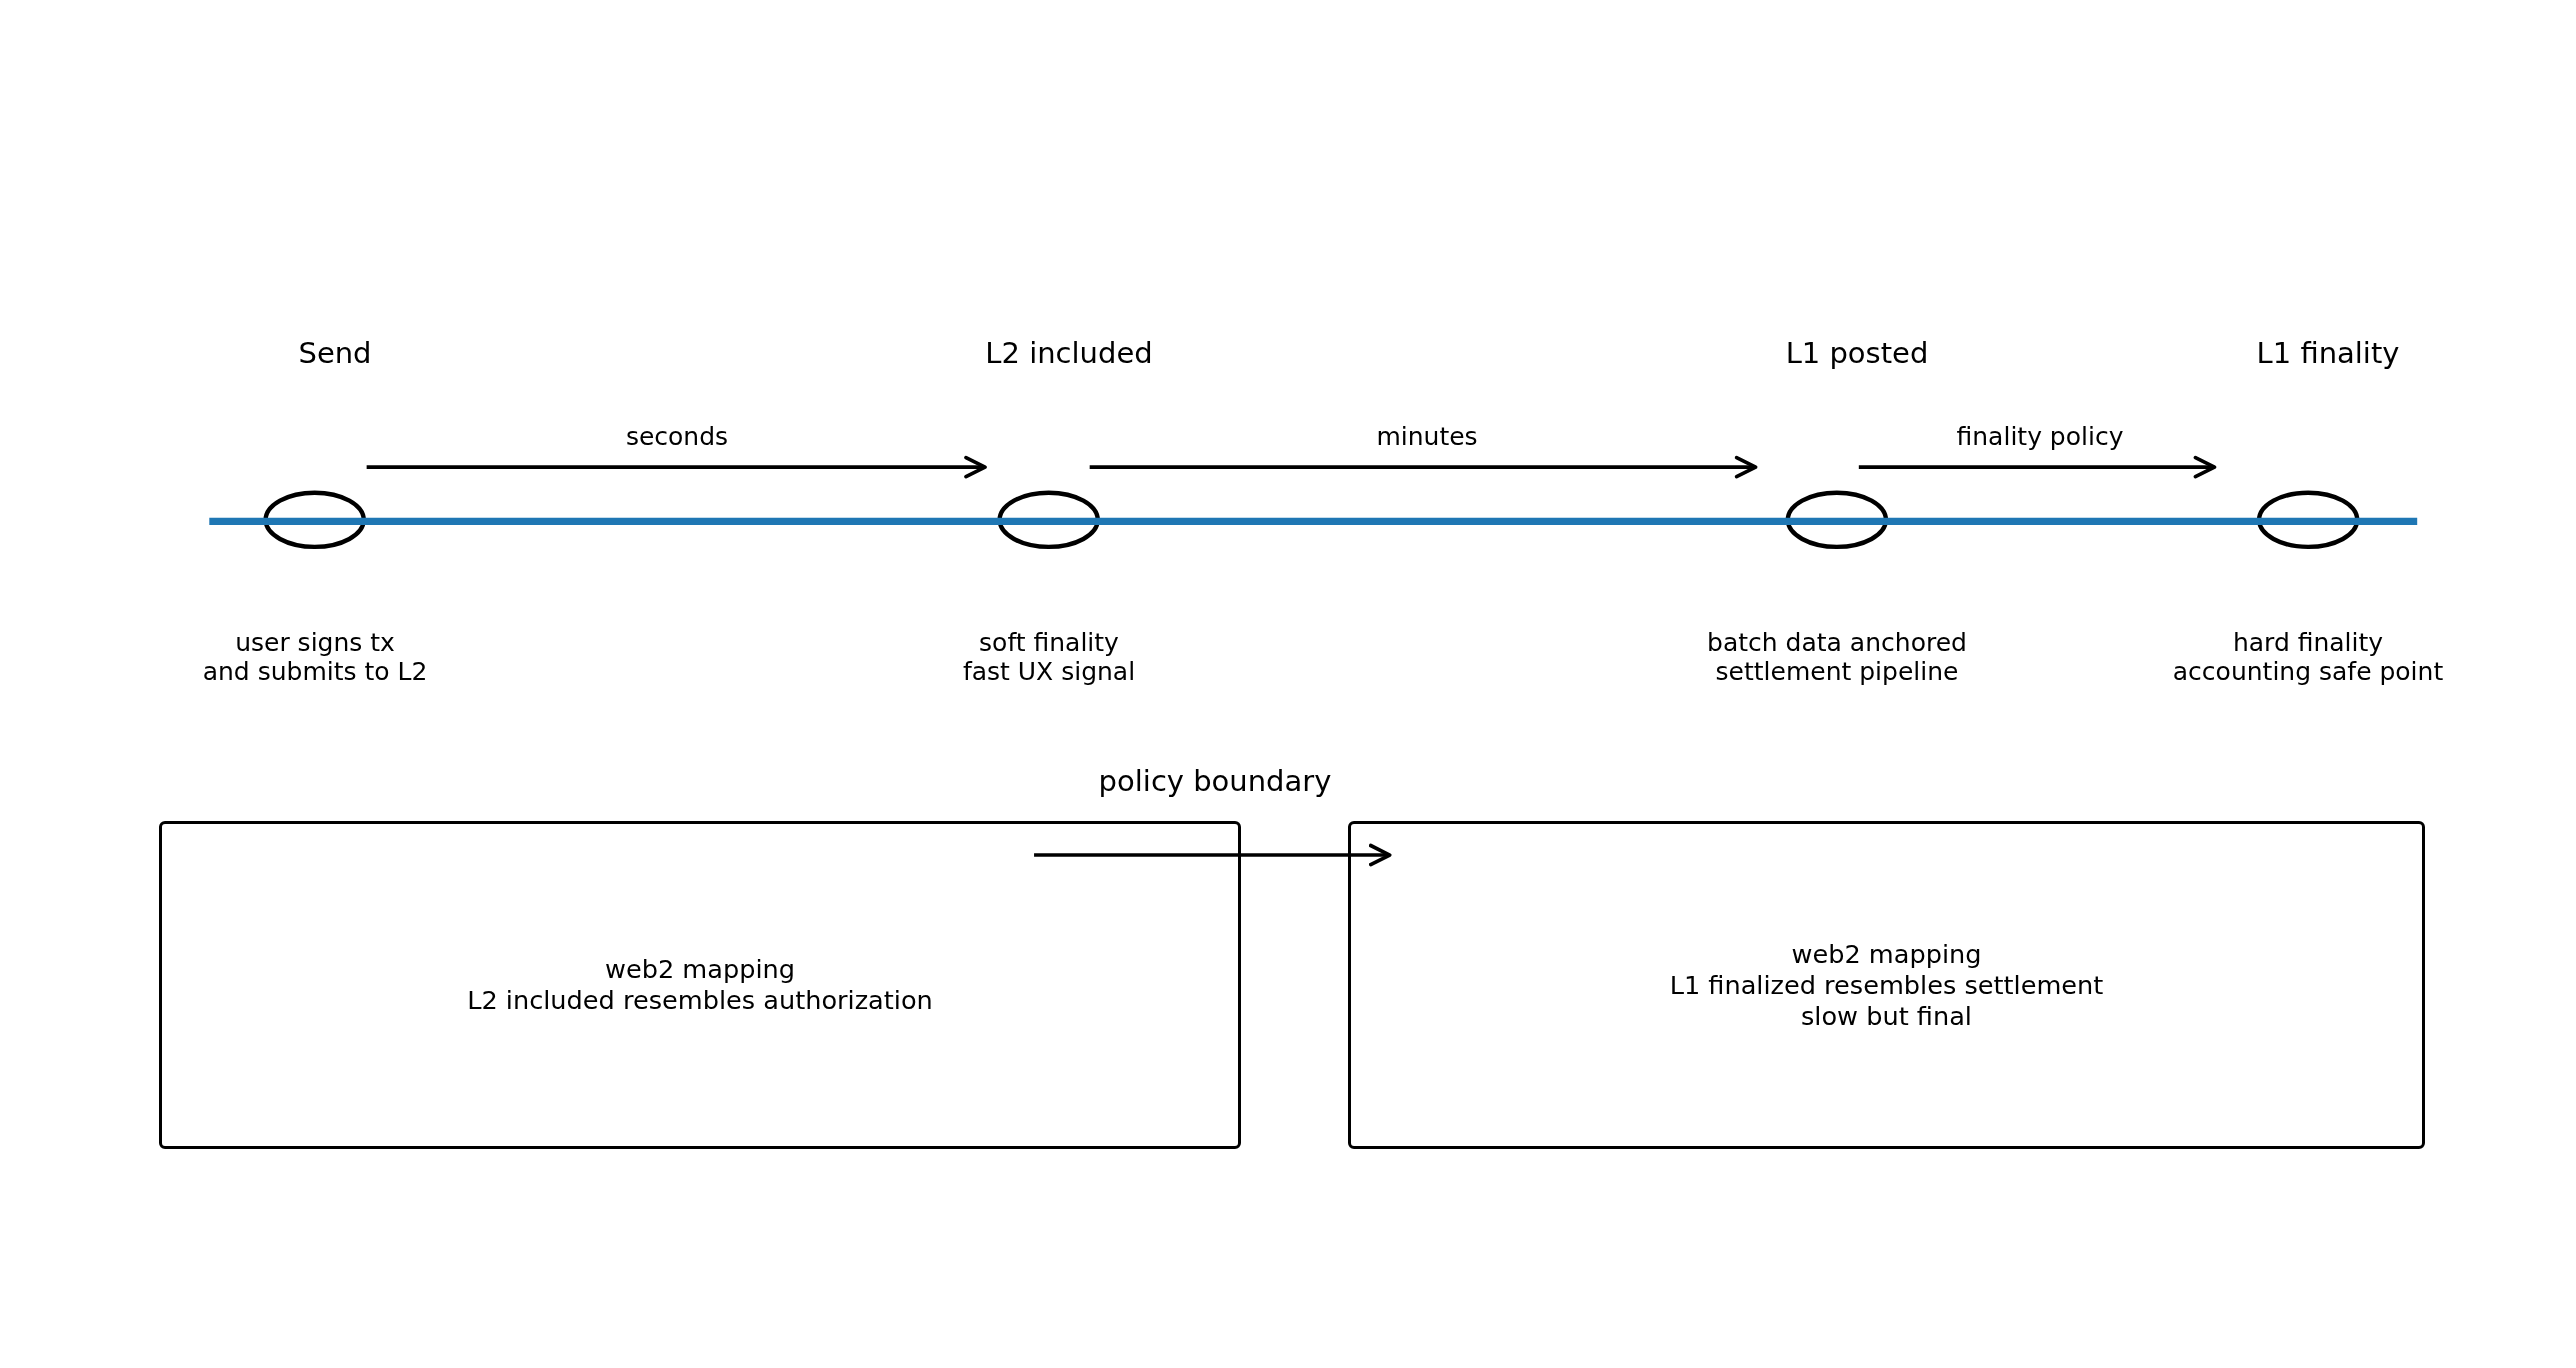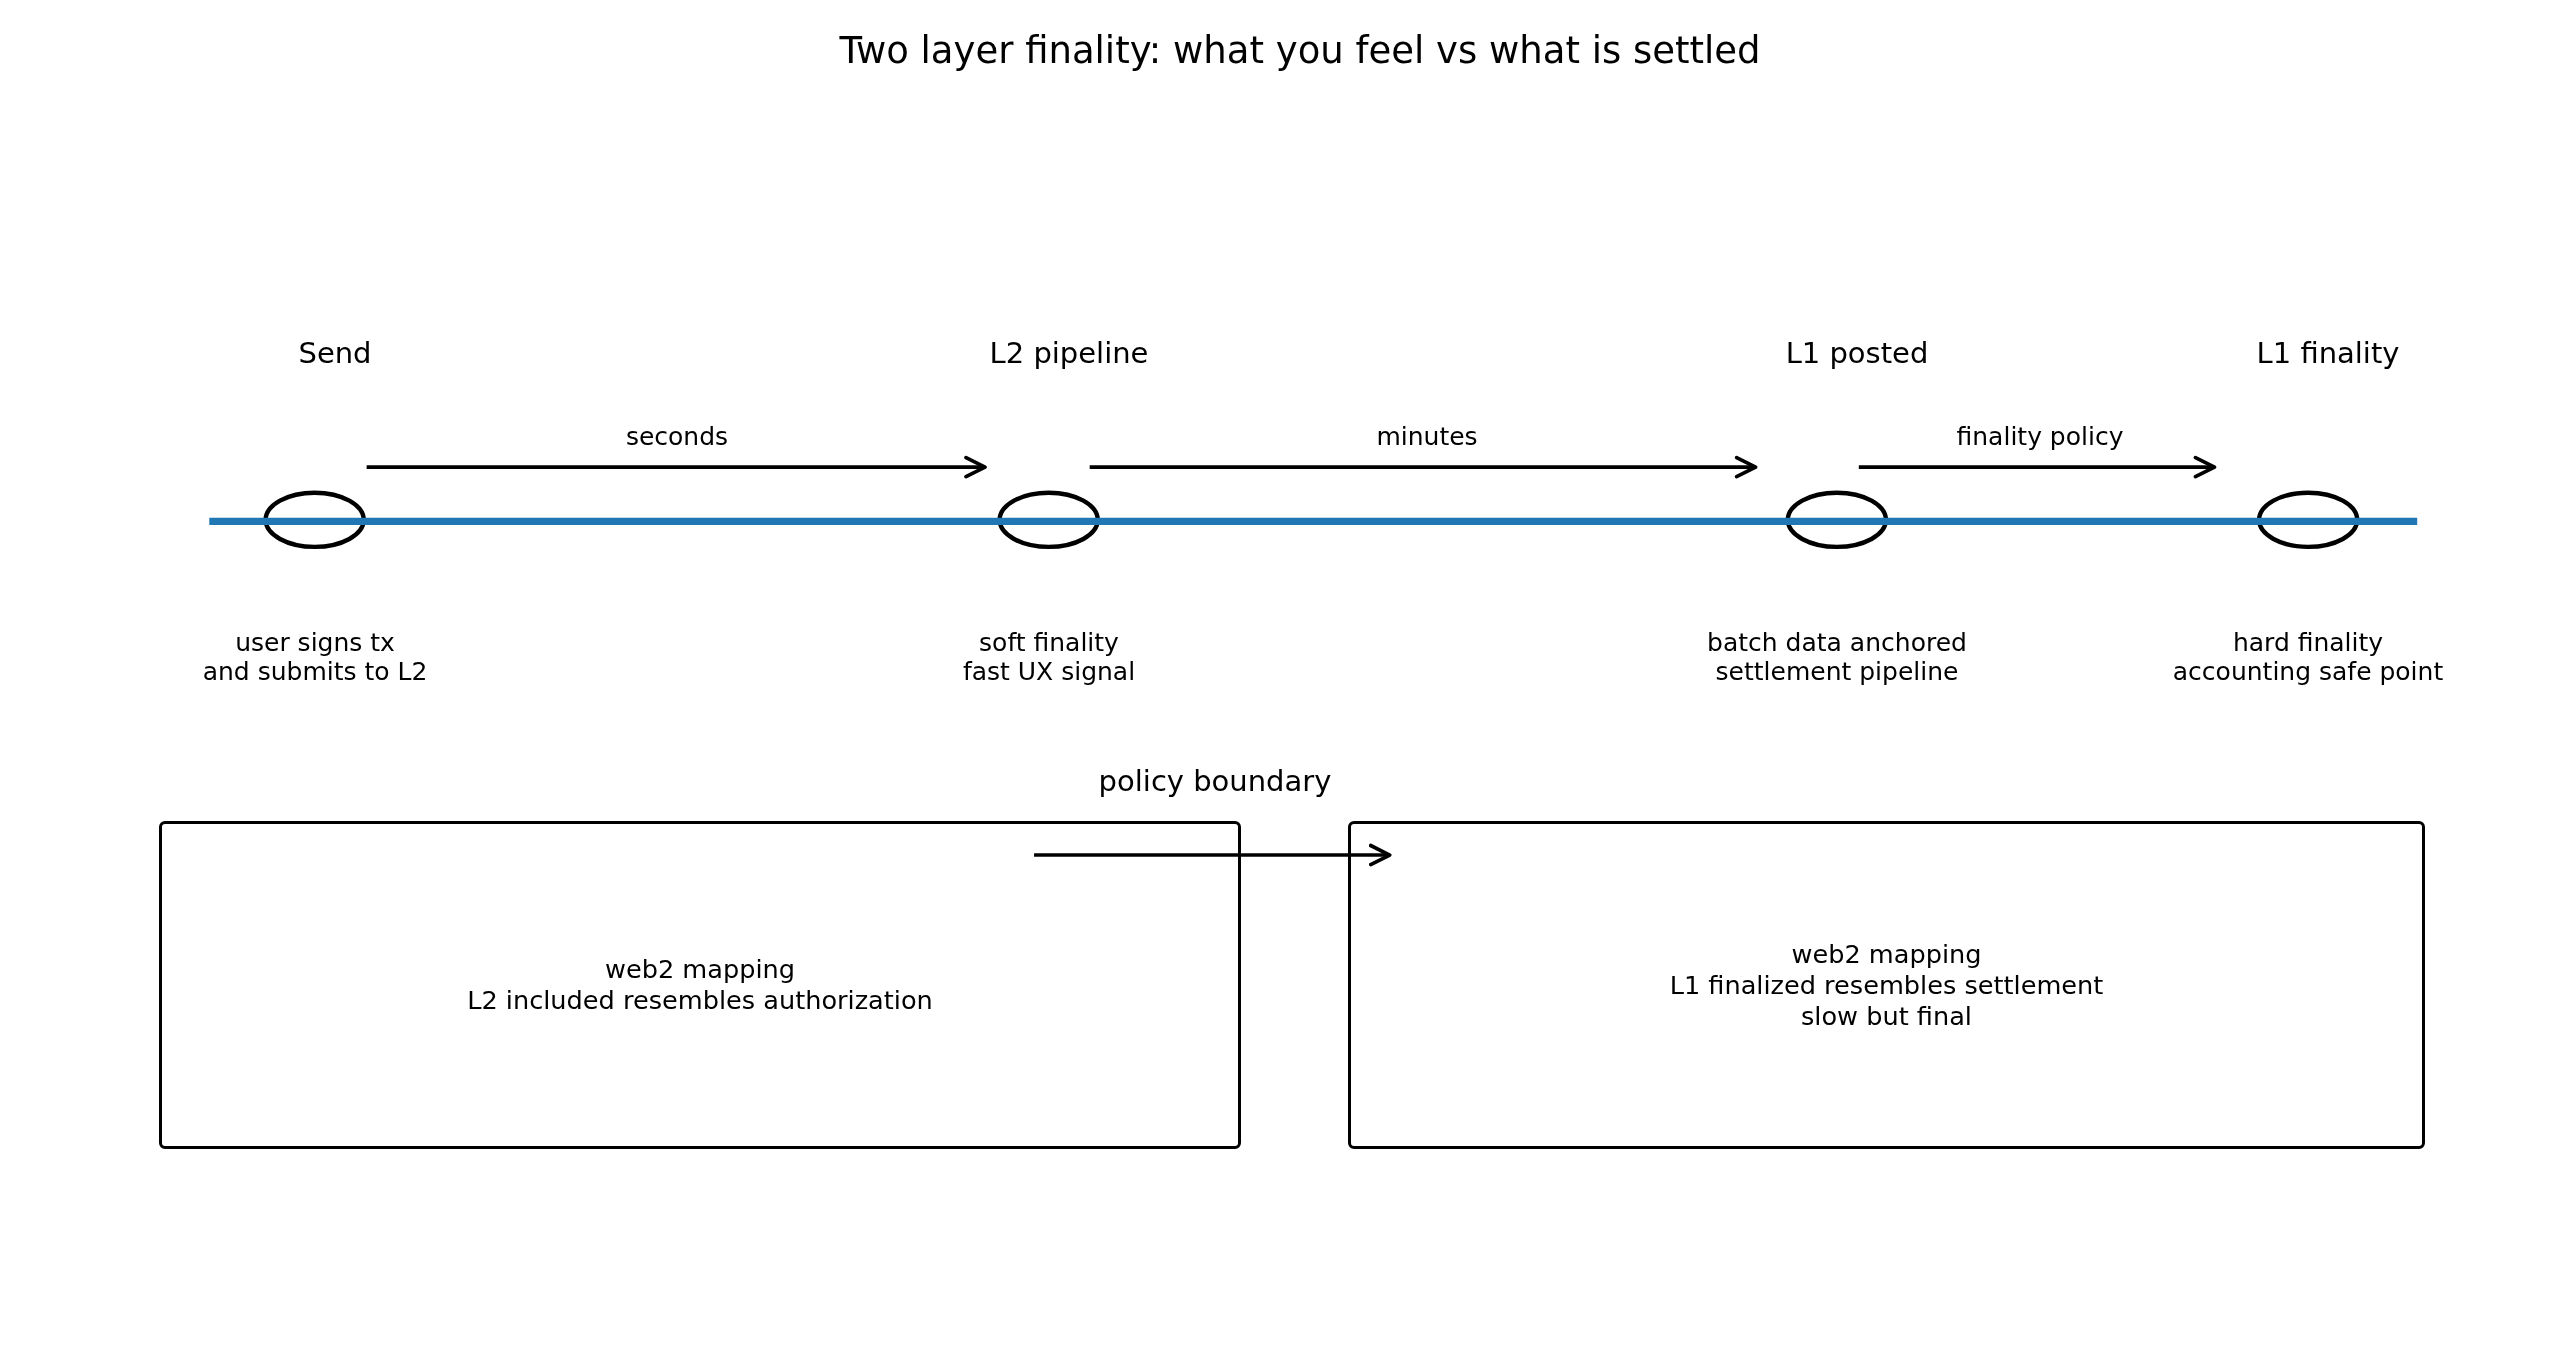--- a/index.html
+++ b/index.html
@@ -78,24 +78,23 @@
     position: absolute;
     left: 0; top: 0;
     pointer-events: none;
   }
 </style>
 </head>
 <body>
 
 <div id="canvas">
 
-  <div class="abs ctr title">Two layer finality: what you feel vs what is settled</div>
 
   <div class="abs ctr node-label" style="left:315px">Send</div>
-  <div class="abs ctr node-label" style="left:1049px">L2 pipeline</div>
+  <div class="abs ctr node-label" style="left:1049px">L2 included</div>
   <div class="abs ctr node-label" style="left:1837px">L1 posted</div>
   <div class="abs ctr node-label" style="left:2308px">L1 finality</div>
 
   <div class="abs ctr seg-label" style="left:677px">seconds</div>
   <div class="abs ctr seg-label" style="left:1427px">minutes</div>
   <div class="abs ctr seg-label" style="left:2040px">finality policy</div>
 
   <div class="abs ctr node-desc" style="left:315px">
     <div>user signs tx</div>
     <div>and submits to L2</div>

